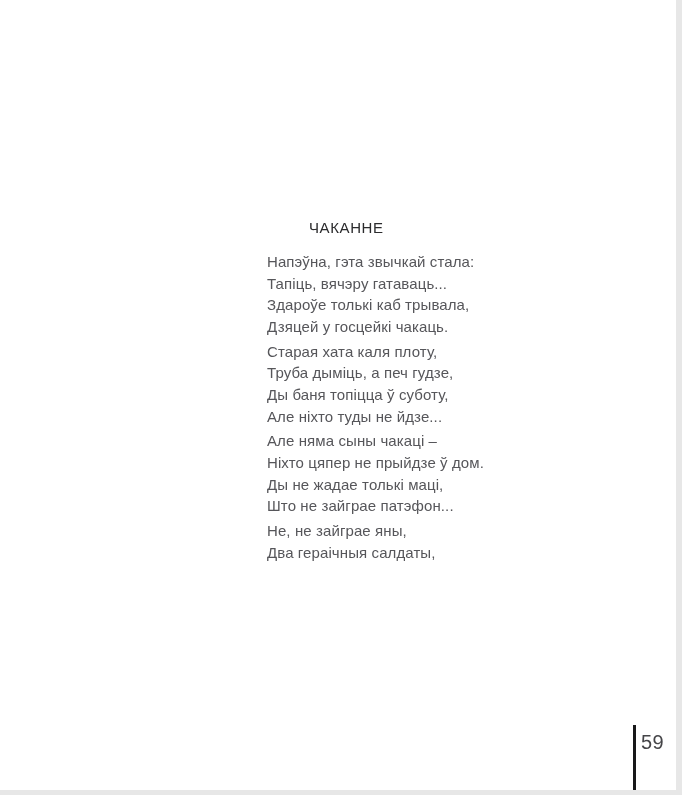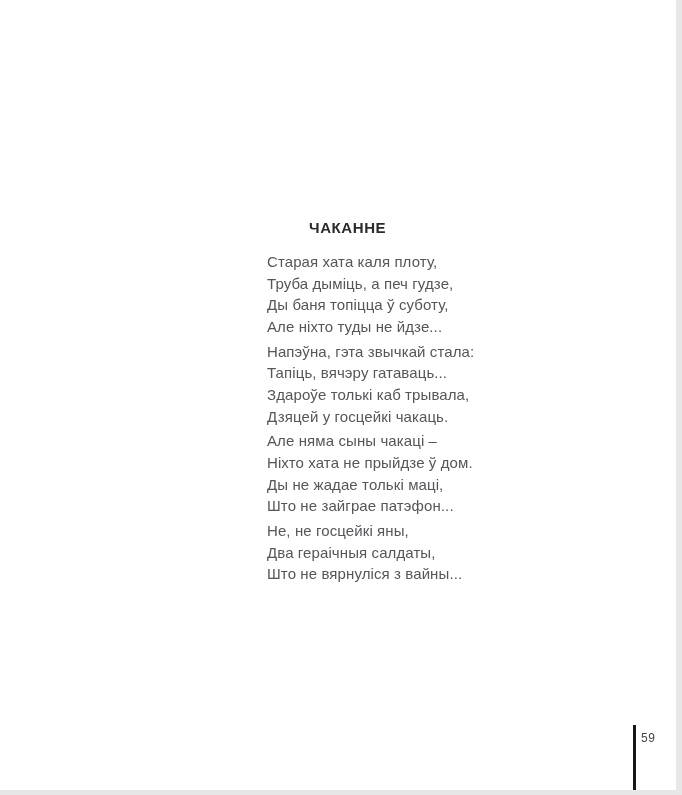--- a/index.html
+++ b/index.html
@@ -37,21 +37,21 @@
     width: 682px;
     height: 5px;
     background: #e7e7e7;
   }
   .poem-title {
     position: absolute;
     left: 309px;
     top: 219px;
     margin: 0;
     font-size: 15px;
-    font-weight: 700;
+    font-weight: 400;
     letter-spacing: 0.6px;
     color: #2b2b2d;
     white-space: nowrap;
   }
   .poem {
     position: absolute;
     left: 267px;
     top: 251px;
     font-size: 15px;
     font-weight: 400;
@@ -70,56 +70,55 @@
     left: 633px;
     top: 725px;
     width: 3px;
     height: 65px;
     background: #18181a;
   }
   .folio-num {
     position: absolute;
     left: 641px;
     top: 731px;
-    font-size: 12px;
+    font-size: 20px;
     font-weight: 400;
     color: #454548;
     letter-spacing: 0.5px;
   }
 </style>
 </head>
 <body>
 
 <div class="page">
 
   <h1 class="poem-title">ЧАКАННЕ</h1>
 
   <div class="poem">
     <div class="stanza">
+      <div class="poem-line">Напэўна, гэта звычкай стала:</div>
+      <div class="poem-line">Тапіць, вячэру гатаваць...</div>
+      <div class="poem-line">Здароўе толькі каб трывала,</div>
+      <div class="poem-line">Дзяцей у госцейкі чакаць.</div>
+    </div>
+    <div class="stanza">
       <div class="poem-line">Старая хата каля плоту,</div>
       <div class="poem-line">Труба дыміць, а печ гудзе,</div>
       <div class="poem-line">Ды баня топіцца ў суботу,</div>
       <div class="poem-line">Але ніхто туды не йдзе...</div>
     </div>
     <div class="stanza">
-      <div class="poem-line">Напэўна, гэта звычкай стала:</div>
-      <div class="poem-line">Тапіць, вячэру гатаваць...</div>
-      <div class="poem-line">Здароўе толькі каб трывала,</div>
-      <div class="poem-line">Дзяцей у госцейкі чакаць.</div>
-    </div>
-    <div class="stanza">
       <div class="poem-line">Але няма сыны чакаці –</div>
-      <div class="poem-line">Ніхто хата не прыйдзе ў дом.</div>
+      <div class="poem-line">Ніхто цяпер не прыйдзе ў дом.</div>
       <div class="poem-line">Ды не жадае толькі маці,</div>
       <div class="poem-line">Што не зайграе патэфон...</div>
     </div>
     <div class="stanza">
-      <div class="poem-line">Не, не госцейкі яны,</div>
+      <div class="poem-line">Не, не зайграе яны,</div>
       <div class="poem-line">Два гераічныя салдаты,</div>
-      <div class="poem-line">Што не вярнуліся з вайны...</div>
     </div>
   </div>
 
   <div class="folio-bar"></div>
   <div class="folio-num">59</div>
 
   <div class="edge-right"></div>
   <div class="edge-bottom"></div>
 
 </div>

